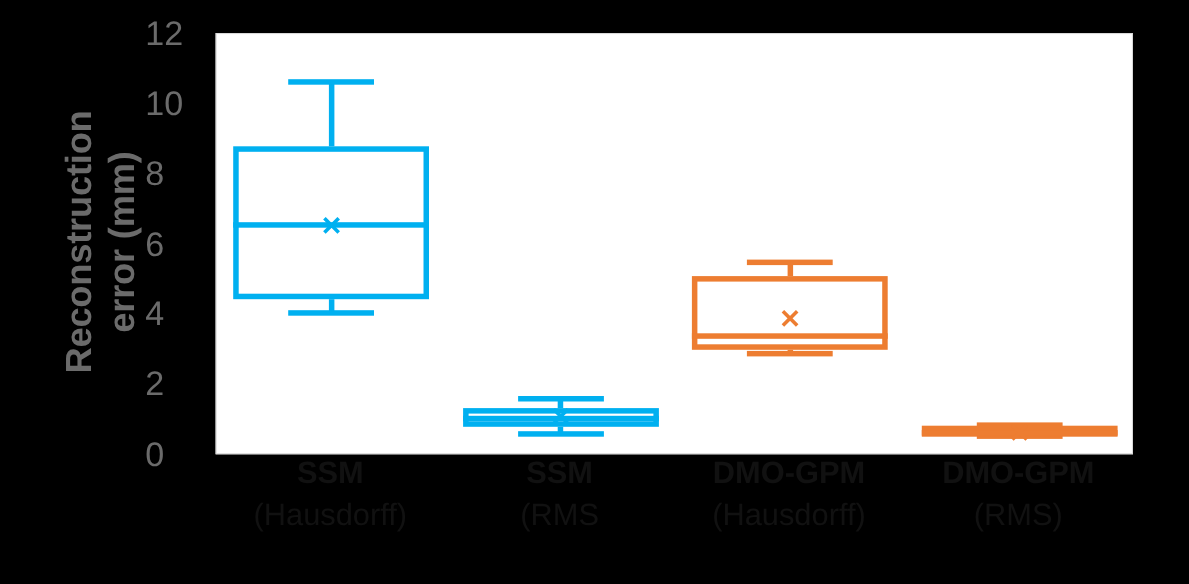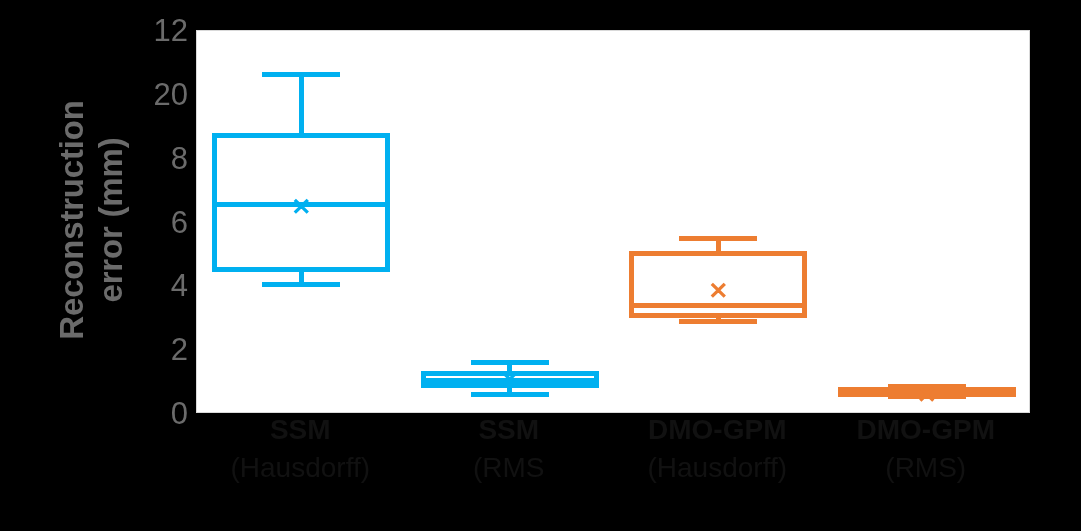--- a/index.html
+++ b/index.html
@@ -33,21 +33,20 @@
     font-weight: bold;
     line-height: 1.18;
     letter-spacing: -0.2px;
     white-space: nowrap;
   }
   
   .ytick {
     position: absolute;
     right: 0;
     width: 56px;
-    text-align: right;
     color: #6b6b6b;
     font-size: 31px;
     line-height: 1;
     transform: translateY(-50%);
   }
   #y-ticks {
     position: absolute;
     left: 130px;
     top: 0;
     width: 58px;
@@ -120,21 +119,21 @@
 
 <div id="root">
 
   <div id="y-axis-title">
     <span>Reconstruction</span>
     <span>error (mm)</span>
   </div>
 
   <div id="y-ticks">
       <div class="ytick" style="top: 30px;">12</div>
-      <div class="ytick" style="top: 93.8333px;">20</div>
+      <div class="ytick" style="top: 93.8333px;">10</div>
       <div class="ytick" style="top: 157.667px;">8</div>
       <div class="ytick" style="top: 221.5px;">6</div>
       <div class="ytick" style="top: 285.333px;">4</div>
       <div class="ytick" style="top: 349.167px;">2</div>
       <div class="ytick" style="top: 413px;">0</div>
     </div>
 
   <div id="plot-area">
       <div class="boxgroup">
         <div class="bx-whisk" style="left: 101.75px; top: 43.0875px; height: 59.0458px; background: rgb(0, 176, 240);"></div>

